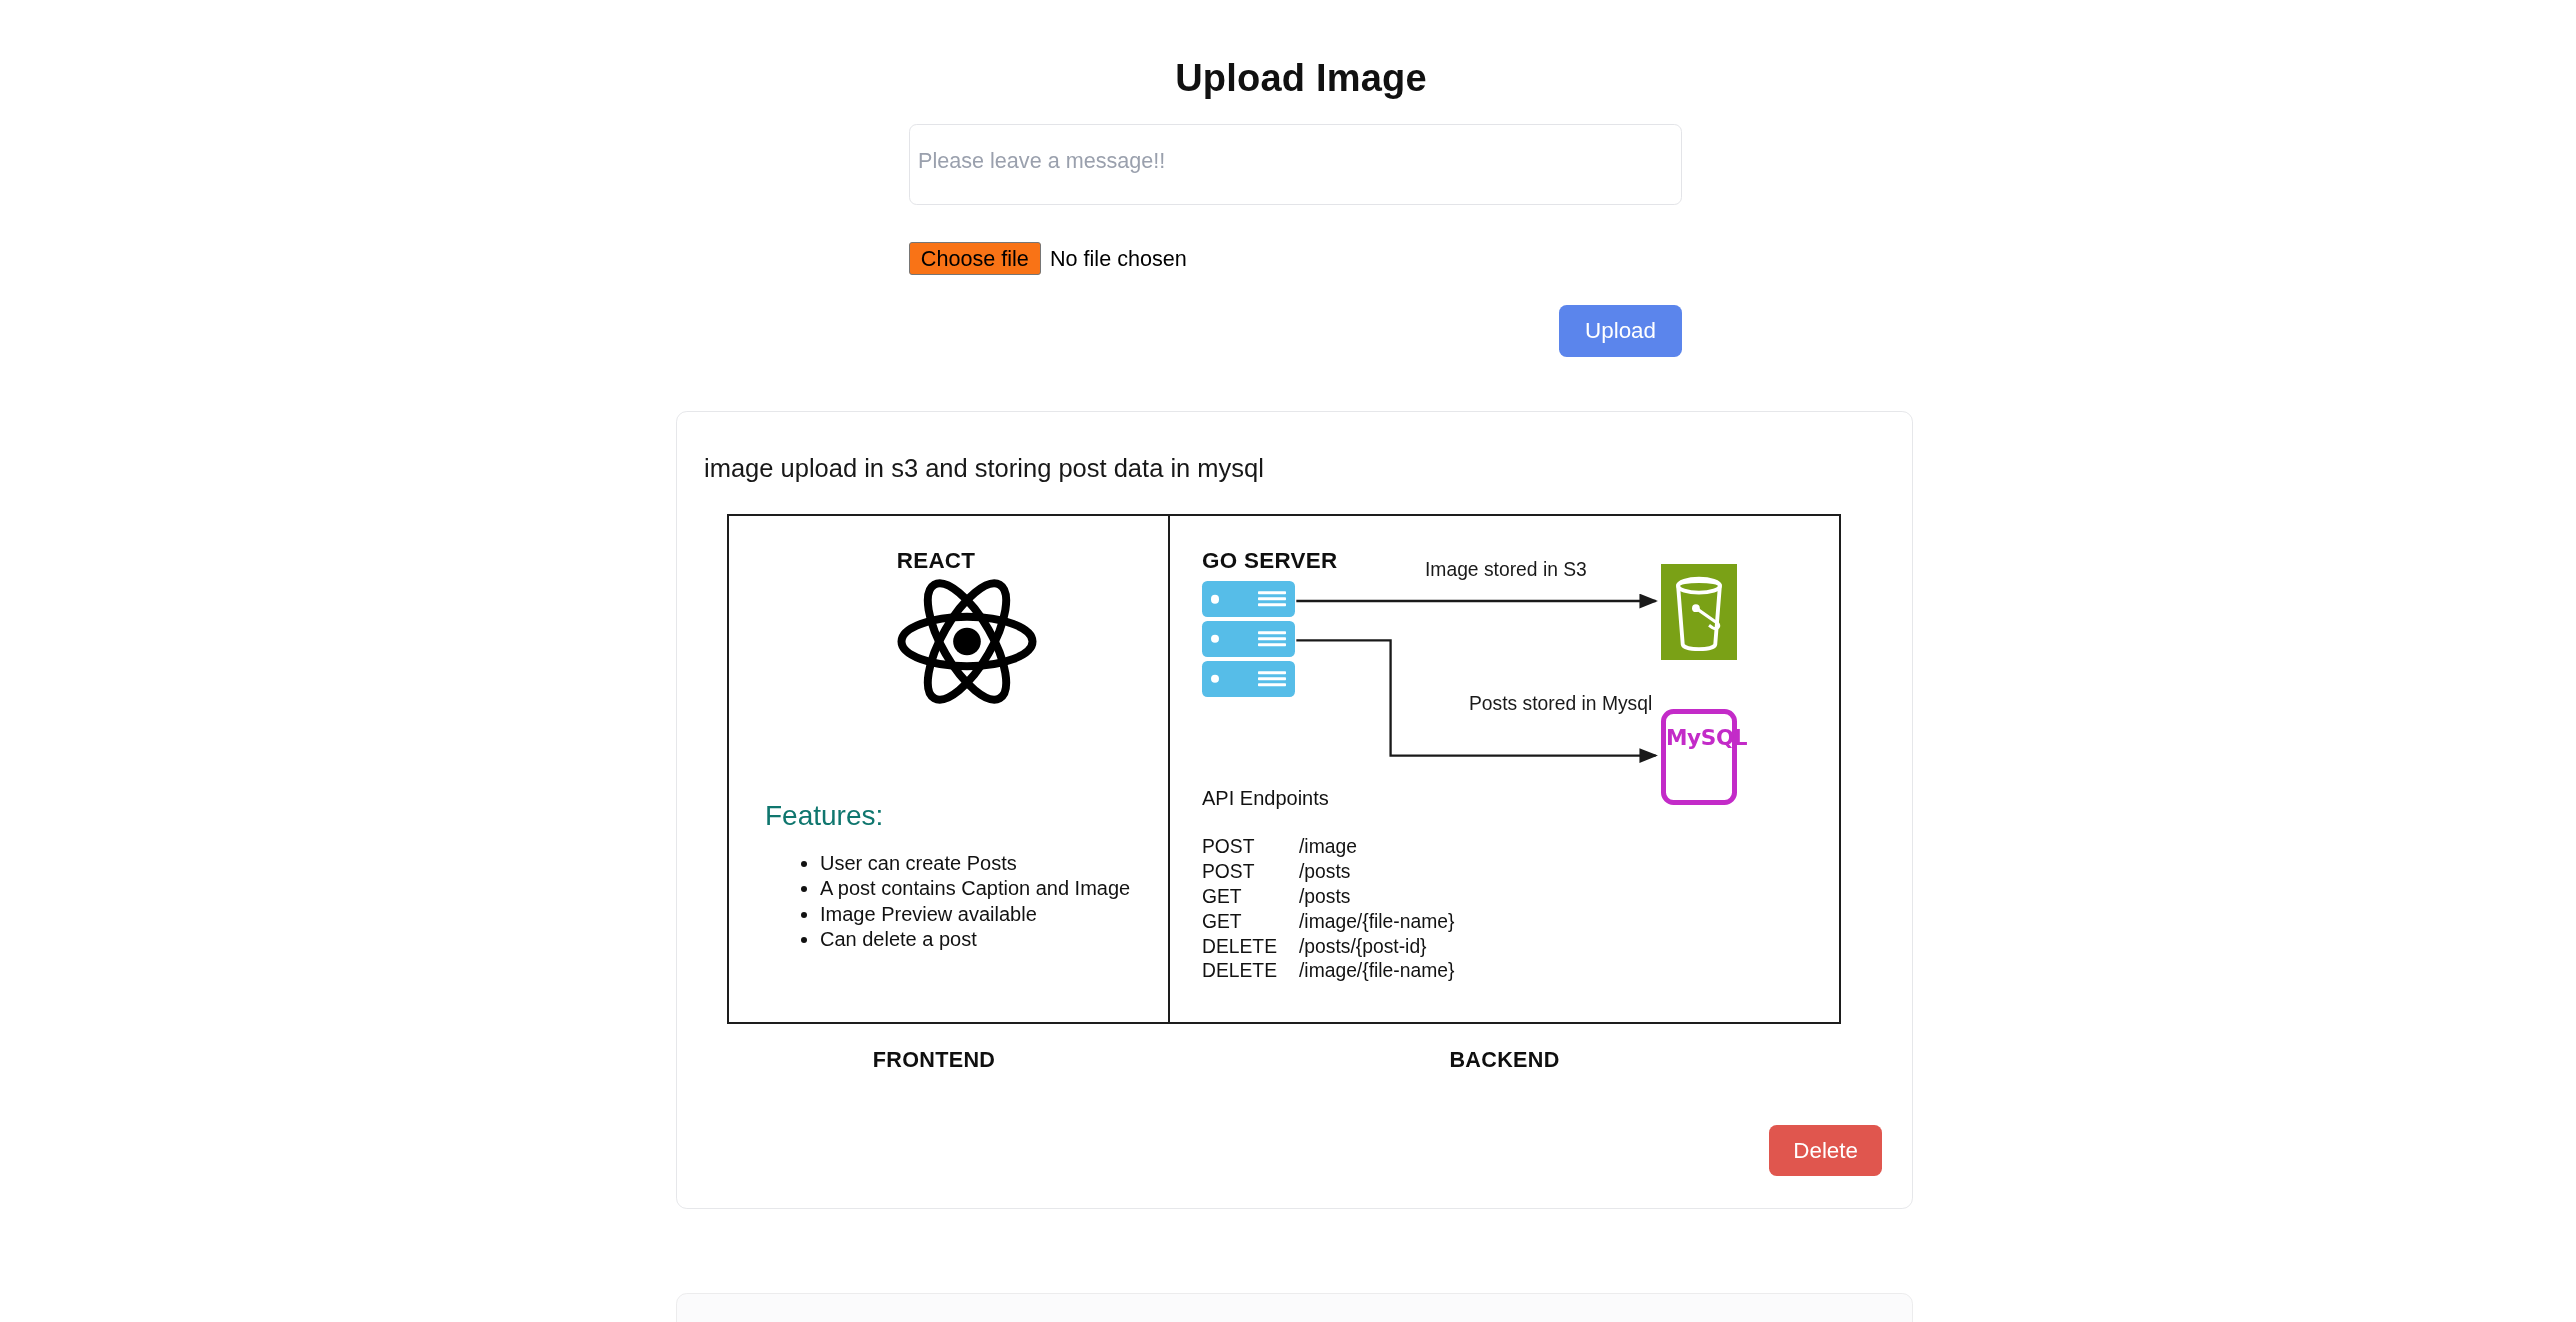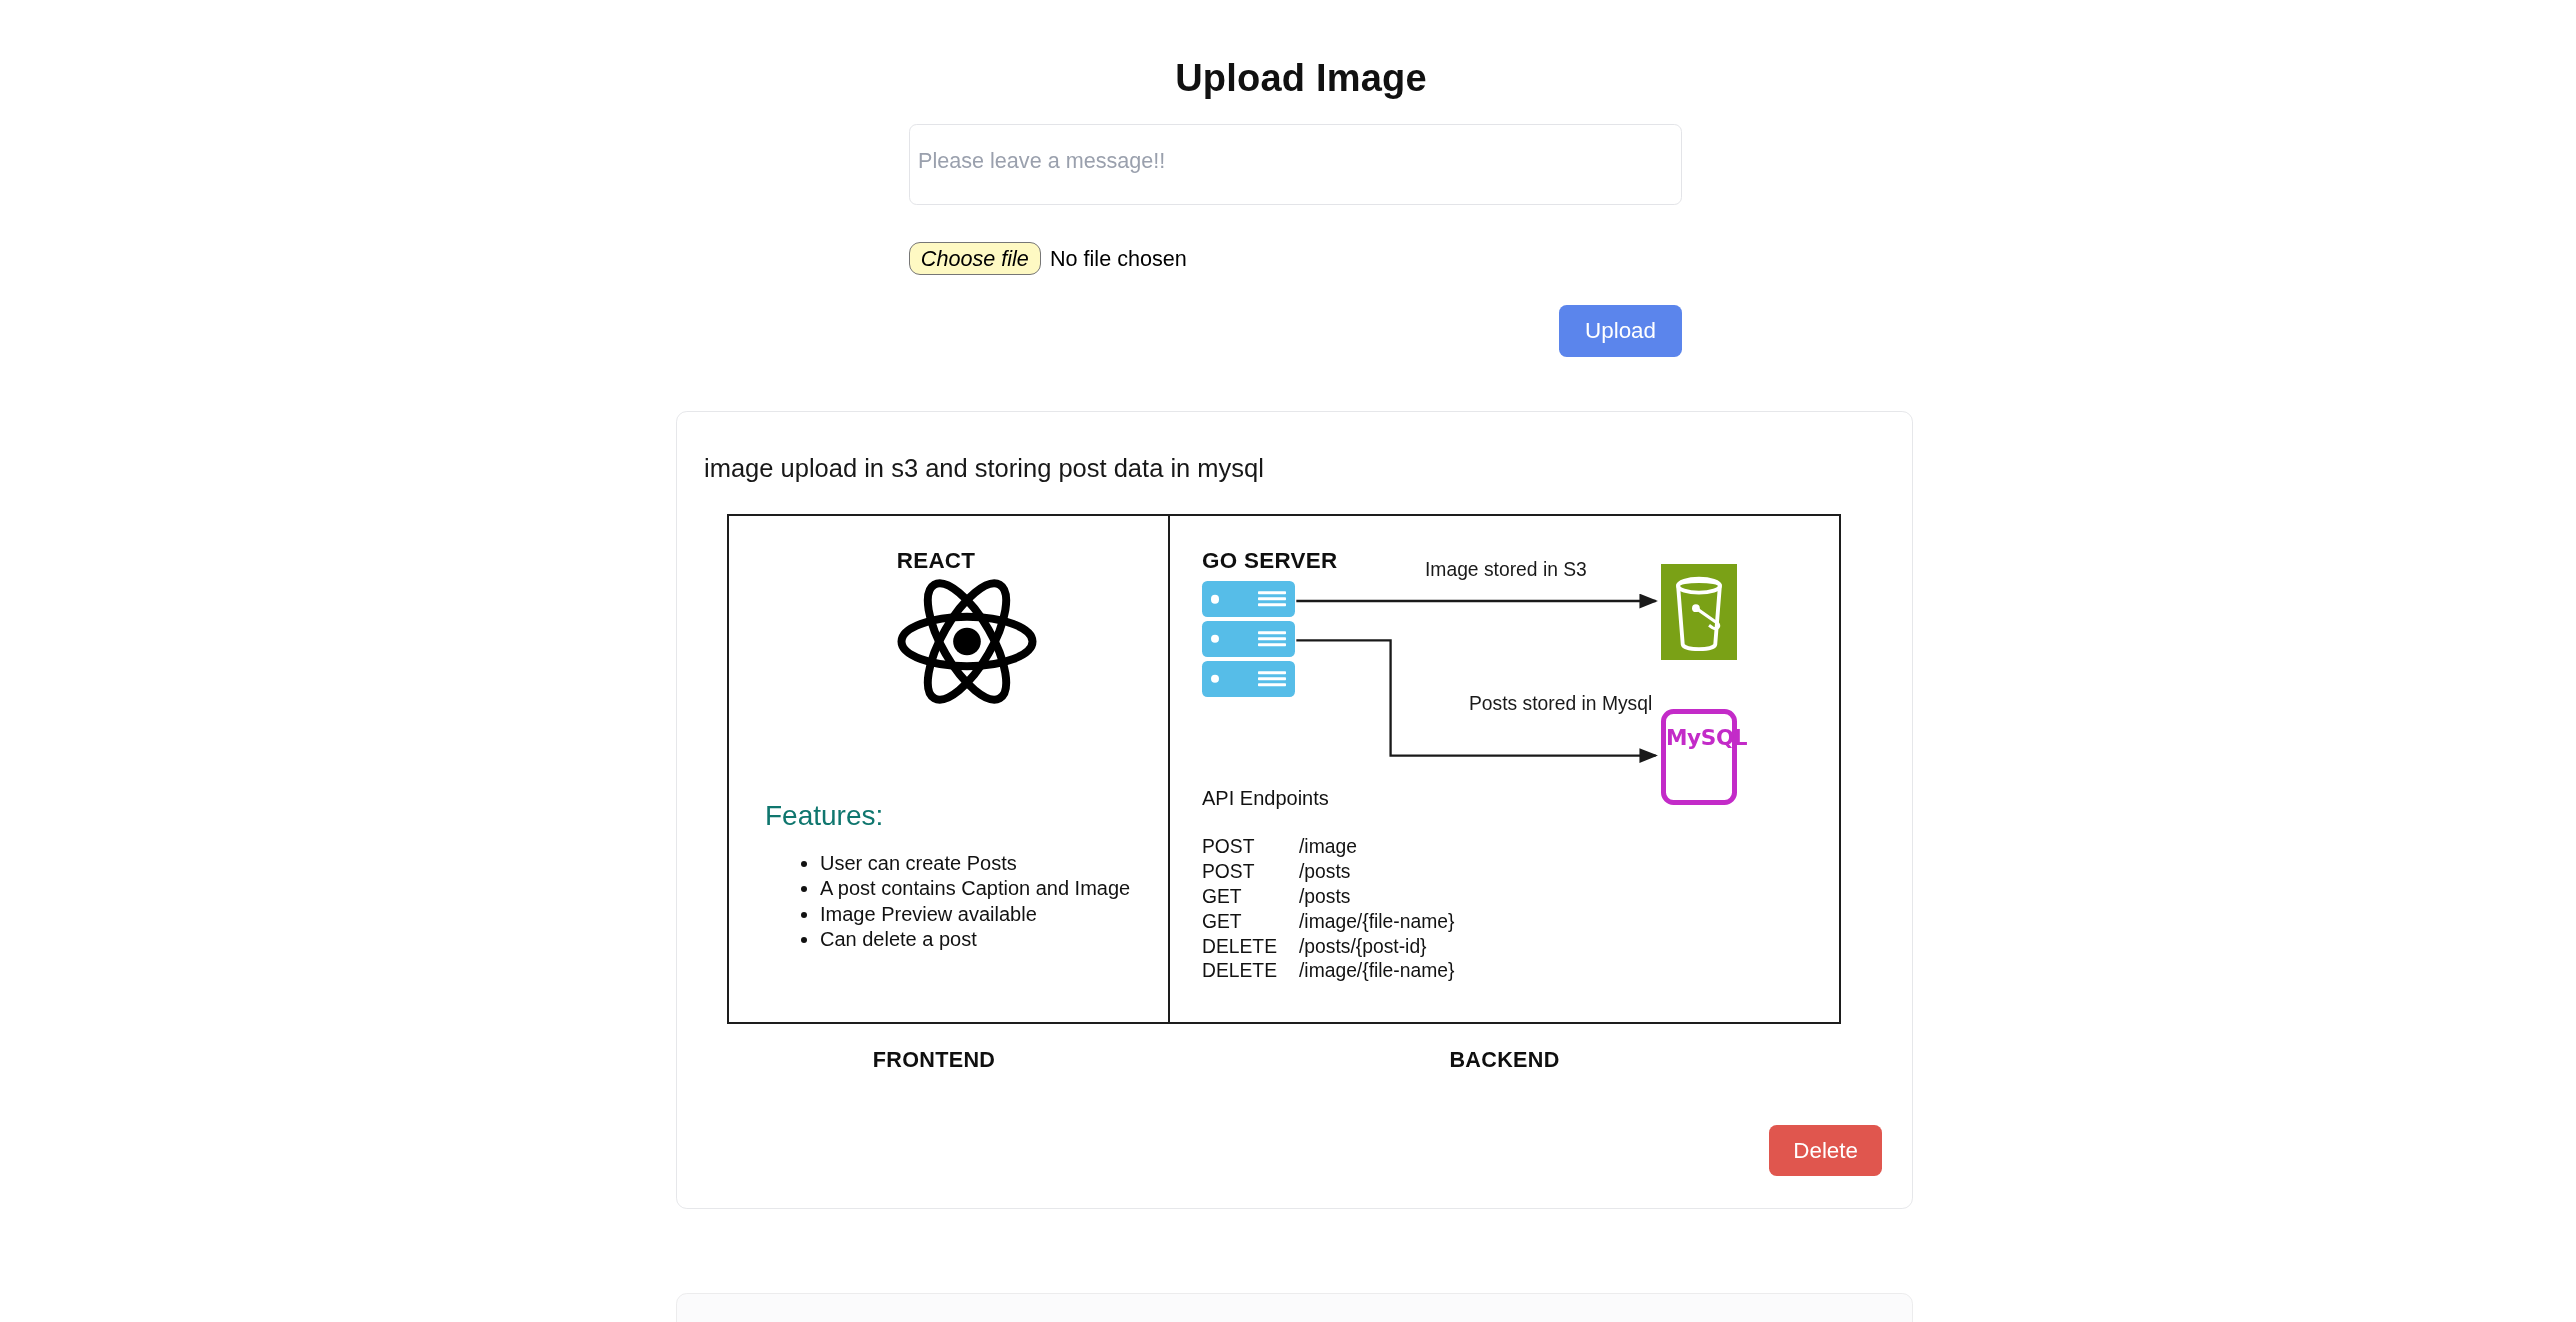--- a/index.html
+++ b/index.html
@@ -47,29 +47,28 @@
   .message-box::placeholder { color: #9aa0ad; }
 
   .file-row {
     margin-top: 31px;
     display: flex;
     align-items: center;
     height: 39px;
   }
   .choose-file-btn {
     border: 1.5px solid #767676;
-    background: #fef9c3;
-    border-radius: 11px;
+    background: #f97316;
+    border-radius: 3px;
     padding: 3.9px 10.8px;
     font-size: 21.6px;
     color: #000;
     font-family: "Liberation Sans", sans-serif;
     line-height: 1.1;
     cursor: default;
-    font-style: italic;
   }
   .no-file-text {
     margin-left: 9.3px;
     font-size: 21.6px;
     color: #000;
   }
 
   .upload-row {
     position: absolute;
     left: 909px; top: 305px;

